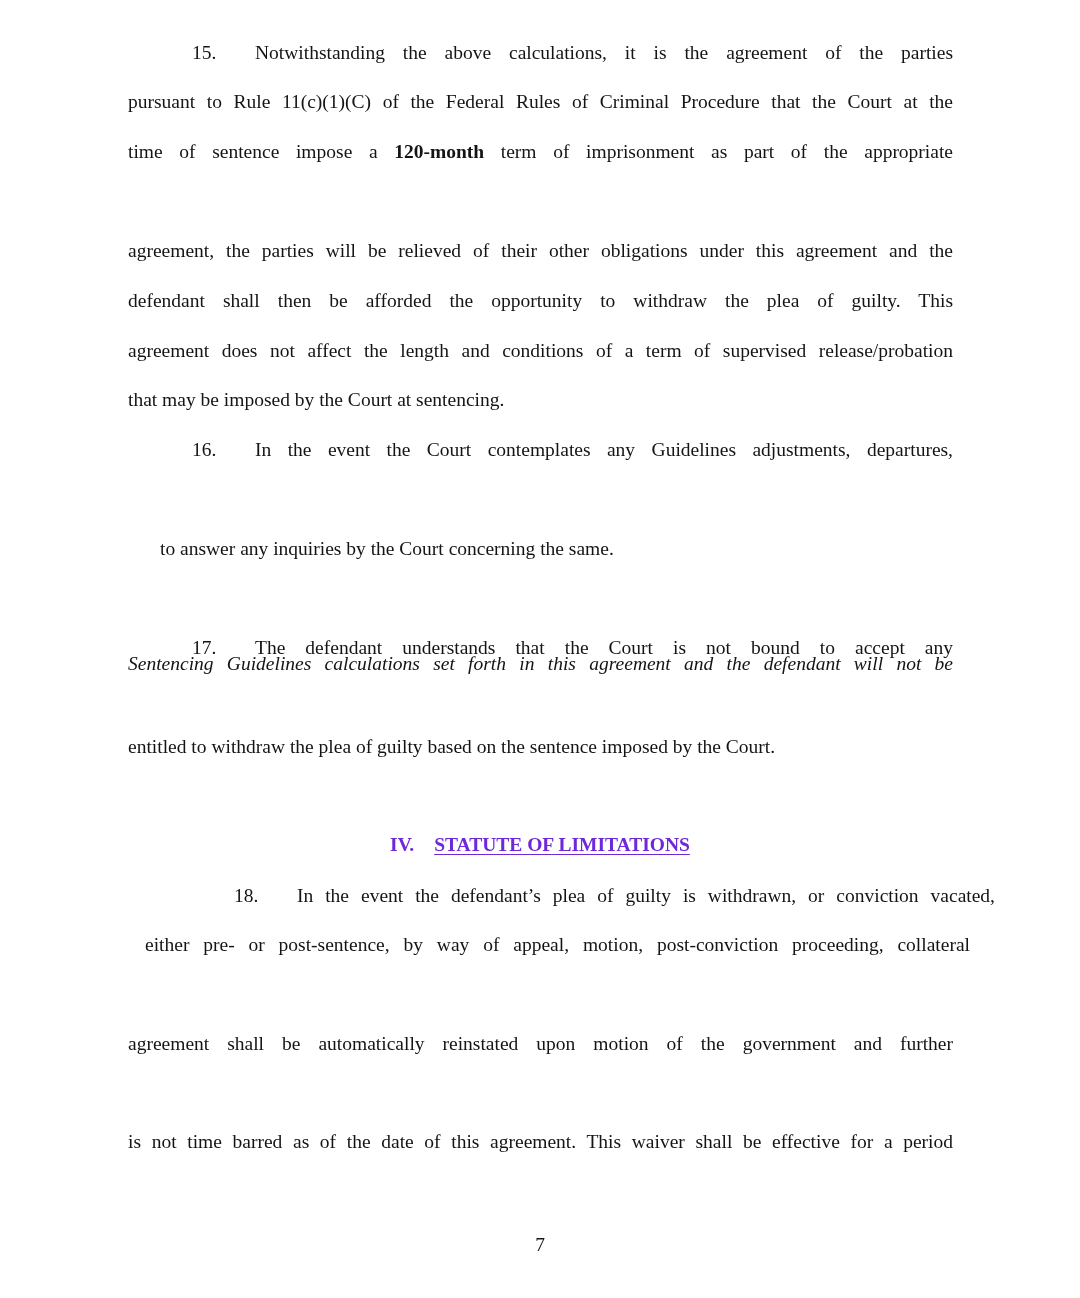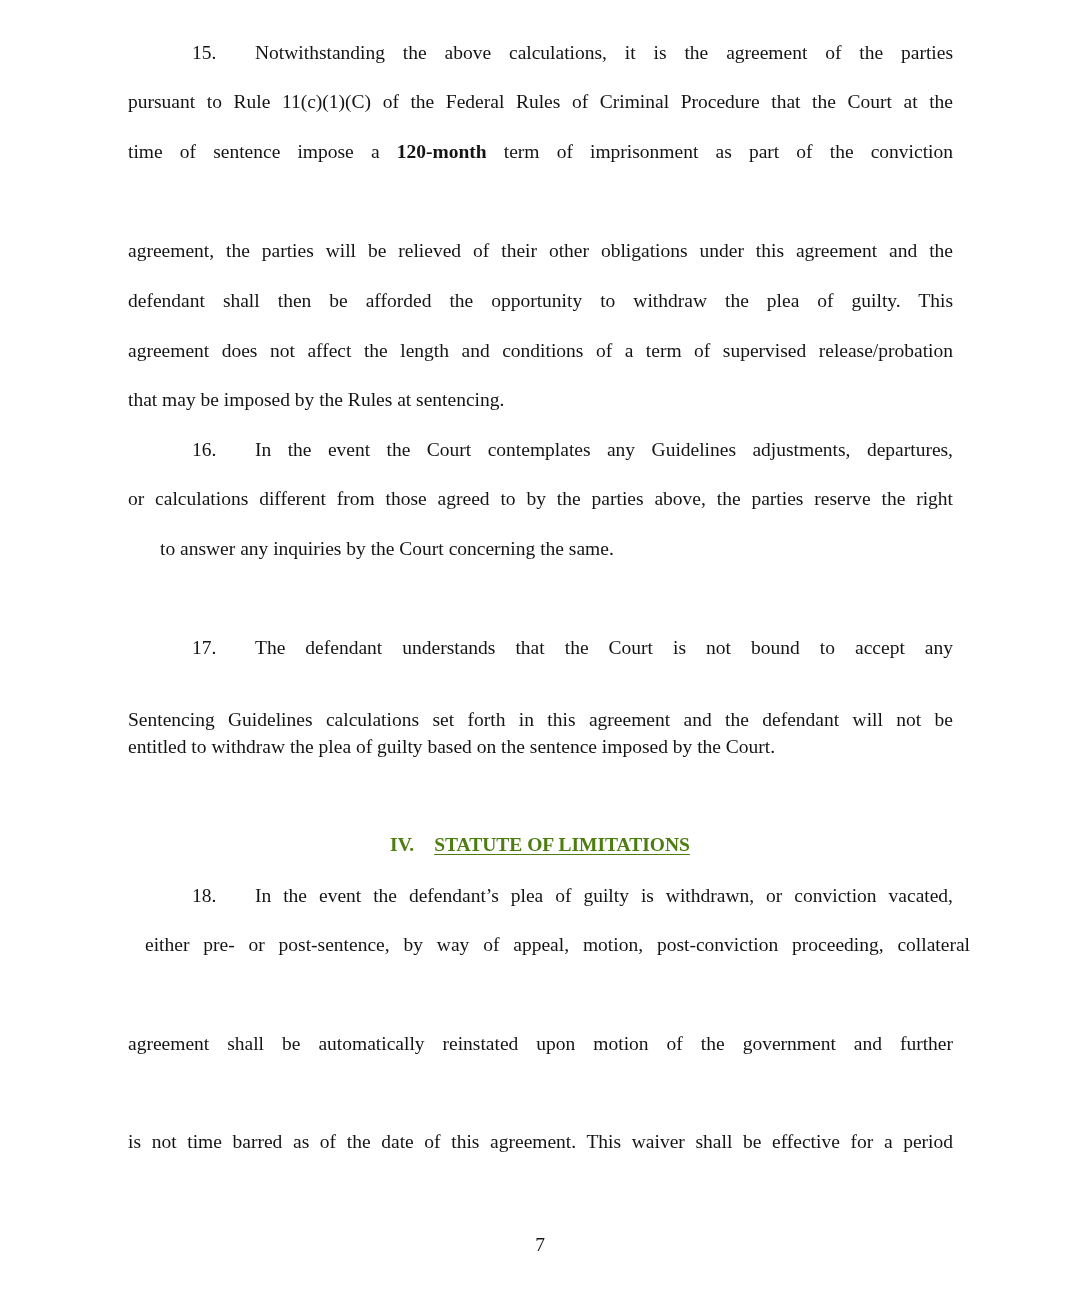--- a/index.html
+++ b/index.html
@@ -22,58 +22,57 @@
   .line.first { left: 192px; width: 761px; }
   .num { display: inline-block; width: 63px; text-align-last: left; }
   .bold { font-weight: bold; }
   .heading {
     position: absolute;
     left: 0; width: 1080px;
     text-align: center;
     font-family: "Liberation Serif", serif;
     font-size: 19.5px;
     font-weight: bold;
-    color: #4d7c0f;
+    color: #6d28d9;
     line-height: 24px;
   }
   .heading .roman { margin-right: 20px; }
   .heading .title { text-decoration: underline; text-underline-offset: 3px; }
   .page-number {
     position: absolute;
     left: 0; width: 1080px; top: 1234px;
     text-align: center;
     font-family: "Liberation Serif", serif;
     font-size: 19.5px;
     color: #141414;
   }
 </style>
 </head>
 <body>
 
 <div class="page">
 
   <div class="line first" style="top:41px;"><span class="num">15.</span><span>Notwithstanding the above calculations, it is the agreement of the parties</span></div>
   <div class="line" style="top:90px;">pursuant to Rule 11(c)(1)(C) of the Federal Rules of Criminal Procedure that the Court at the</div>
-  <div class="line" style="top:140px;"><span>time of sentence impose a </span><span class="bold">120-month</span><span> term of imprisonment as part of the conviction</span></div>
+  <div class="line" style="top:140px;"><span>time of sentence impose a </span><span class="bold">120-month</span><span> term of imprisonment as part of the appropriate</span></div>
   <div class="line" style="top:239px;">agreement, the parties will be relieved of their other obligations under this agreement and the</div>
   <div class="line" style="top:289px;">defendant shall then be afforded the opportunity to withdraw the plea of guilty.  This</div>
   <div class="line" style="top:339px;">agreement does not affect the length and conditions of a term of supervised release/probation</div>
-  <div class="line last" style="top:388px;">that may be imposed by the Rules at sentencing.</div>
+  <div class="line last" style="top:388px;">that may be imposed by the Court at sentencing.</div>
 
   <div class="line first" style="top:438px;"><span class="num">16.</span><span>In the event the Court contemplates any Guidelines adjustments, departures,</span></div>
-  <div class="line" style="top:487px;">or calculations different from those agreed to by the parties above, the parties reserve the right</div>
   <div class="line last" style="top:537px;margin-left:32px;">to answer any inquiries by the Court concerning the same.</div>
 
   <div class="line first" style="top:636px;"><span class="num">17.</span><span>The defendant understands that the Court is not bound to accept any</span></div>
-  <div class="line" style="top:708px;">Sentencing Guidelines calculations set forth in this agreement and the defendant will not be</div>
+  <div class="line" style="top:652px;font-style:italic;">Sentencing Guidelines calculations set forth in this agreement and the defendant will not be</div>
   <div class="line last" style="top:735px;">entitled to withdraw the plea of guilty based on the sentence imposed by the Court.</div>
 
   <div class="heading" style="top:833px;">
     <span class="roman">IV.</span><span class="title">STATUTE OF LIMITATIONS</span>
   </div>
 
-  <div class="line first" style="top:884px;"><span class="num">18.</span><span>In the event the defendant’s plea of guilty is withdrawn, or conviction vacated,</span></div>
+  <div class="line first" style="top:884px;margin-left:42px;"><span class="num">18.</span><span>In the event the defendant’s plea of guilty is withdrawn, or conviction vacated,</span></div>
   <div class="line" style="top:933px;margin-left:17px;">either pre- or post-sentence, by way of appeal, motion, post-conviction proceeding, collateral</div>
   <div class="line" style="top:1032px;">agreement shall be automatically reinstated upon motion of the government and further</div>
   <div class="line" style="top:1130px;">is not time barred as of the date of this agreement. This waiver shall be effective for a period</div>
 
   <div class="page-number">7</div>
 </div>
 
 </body></html>

